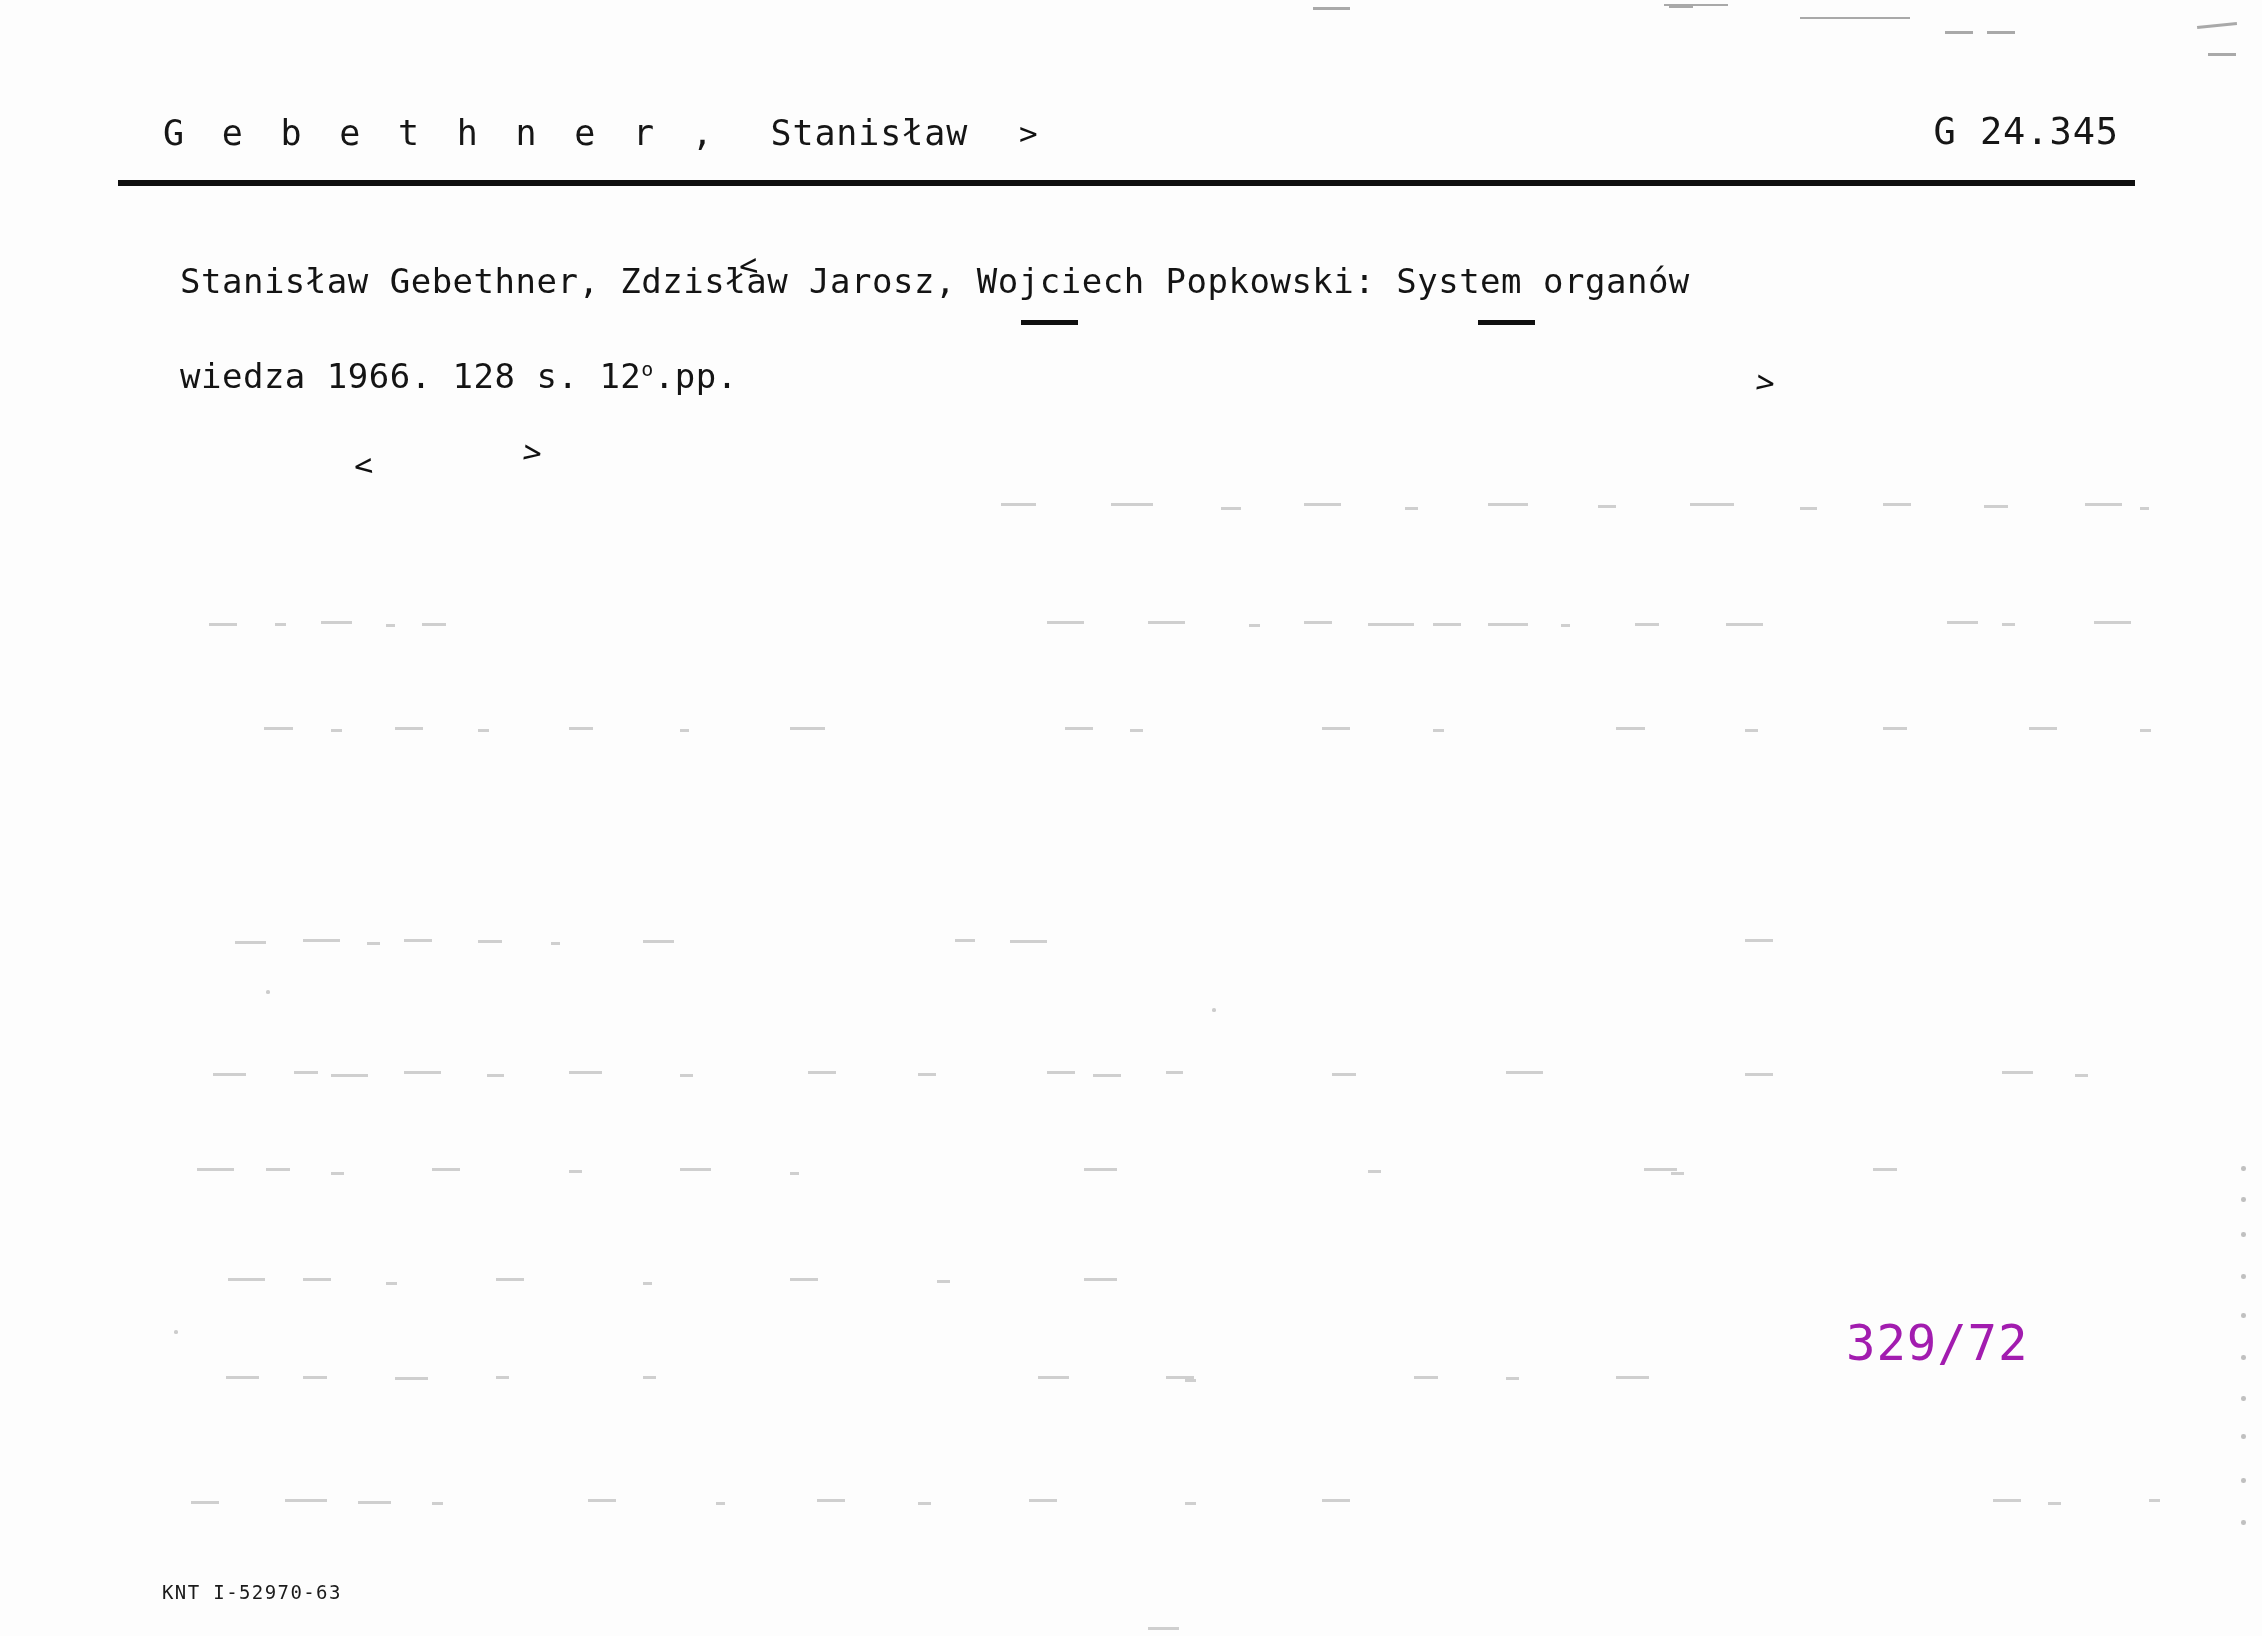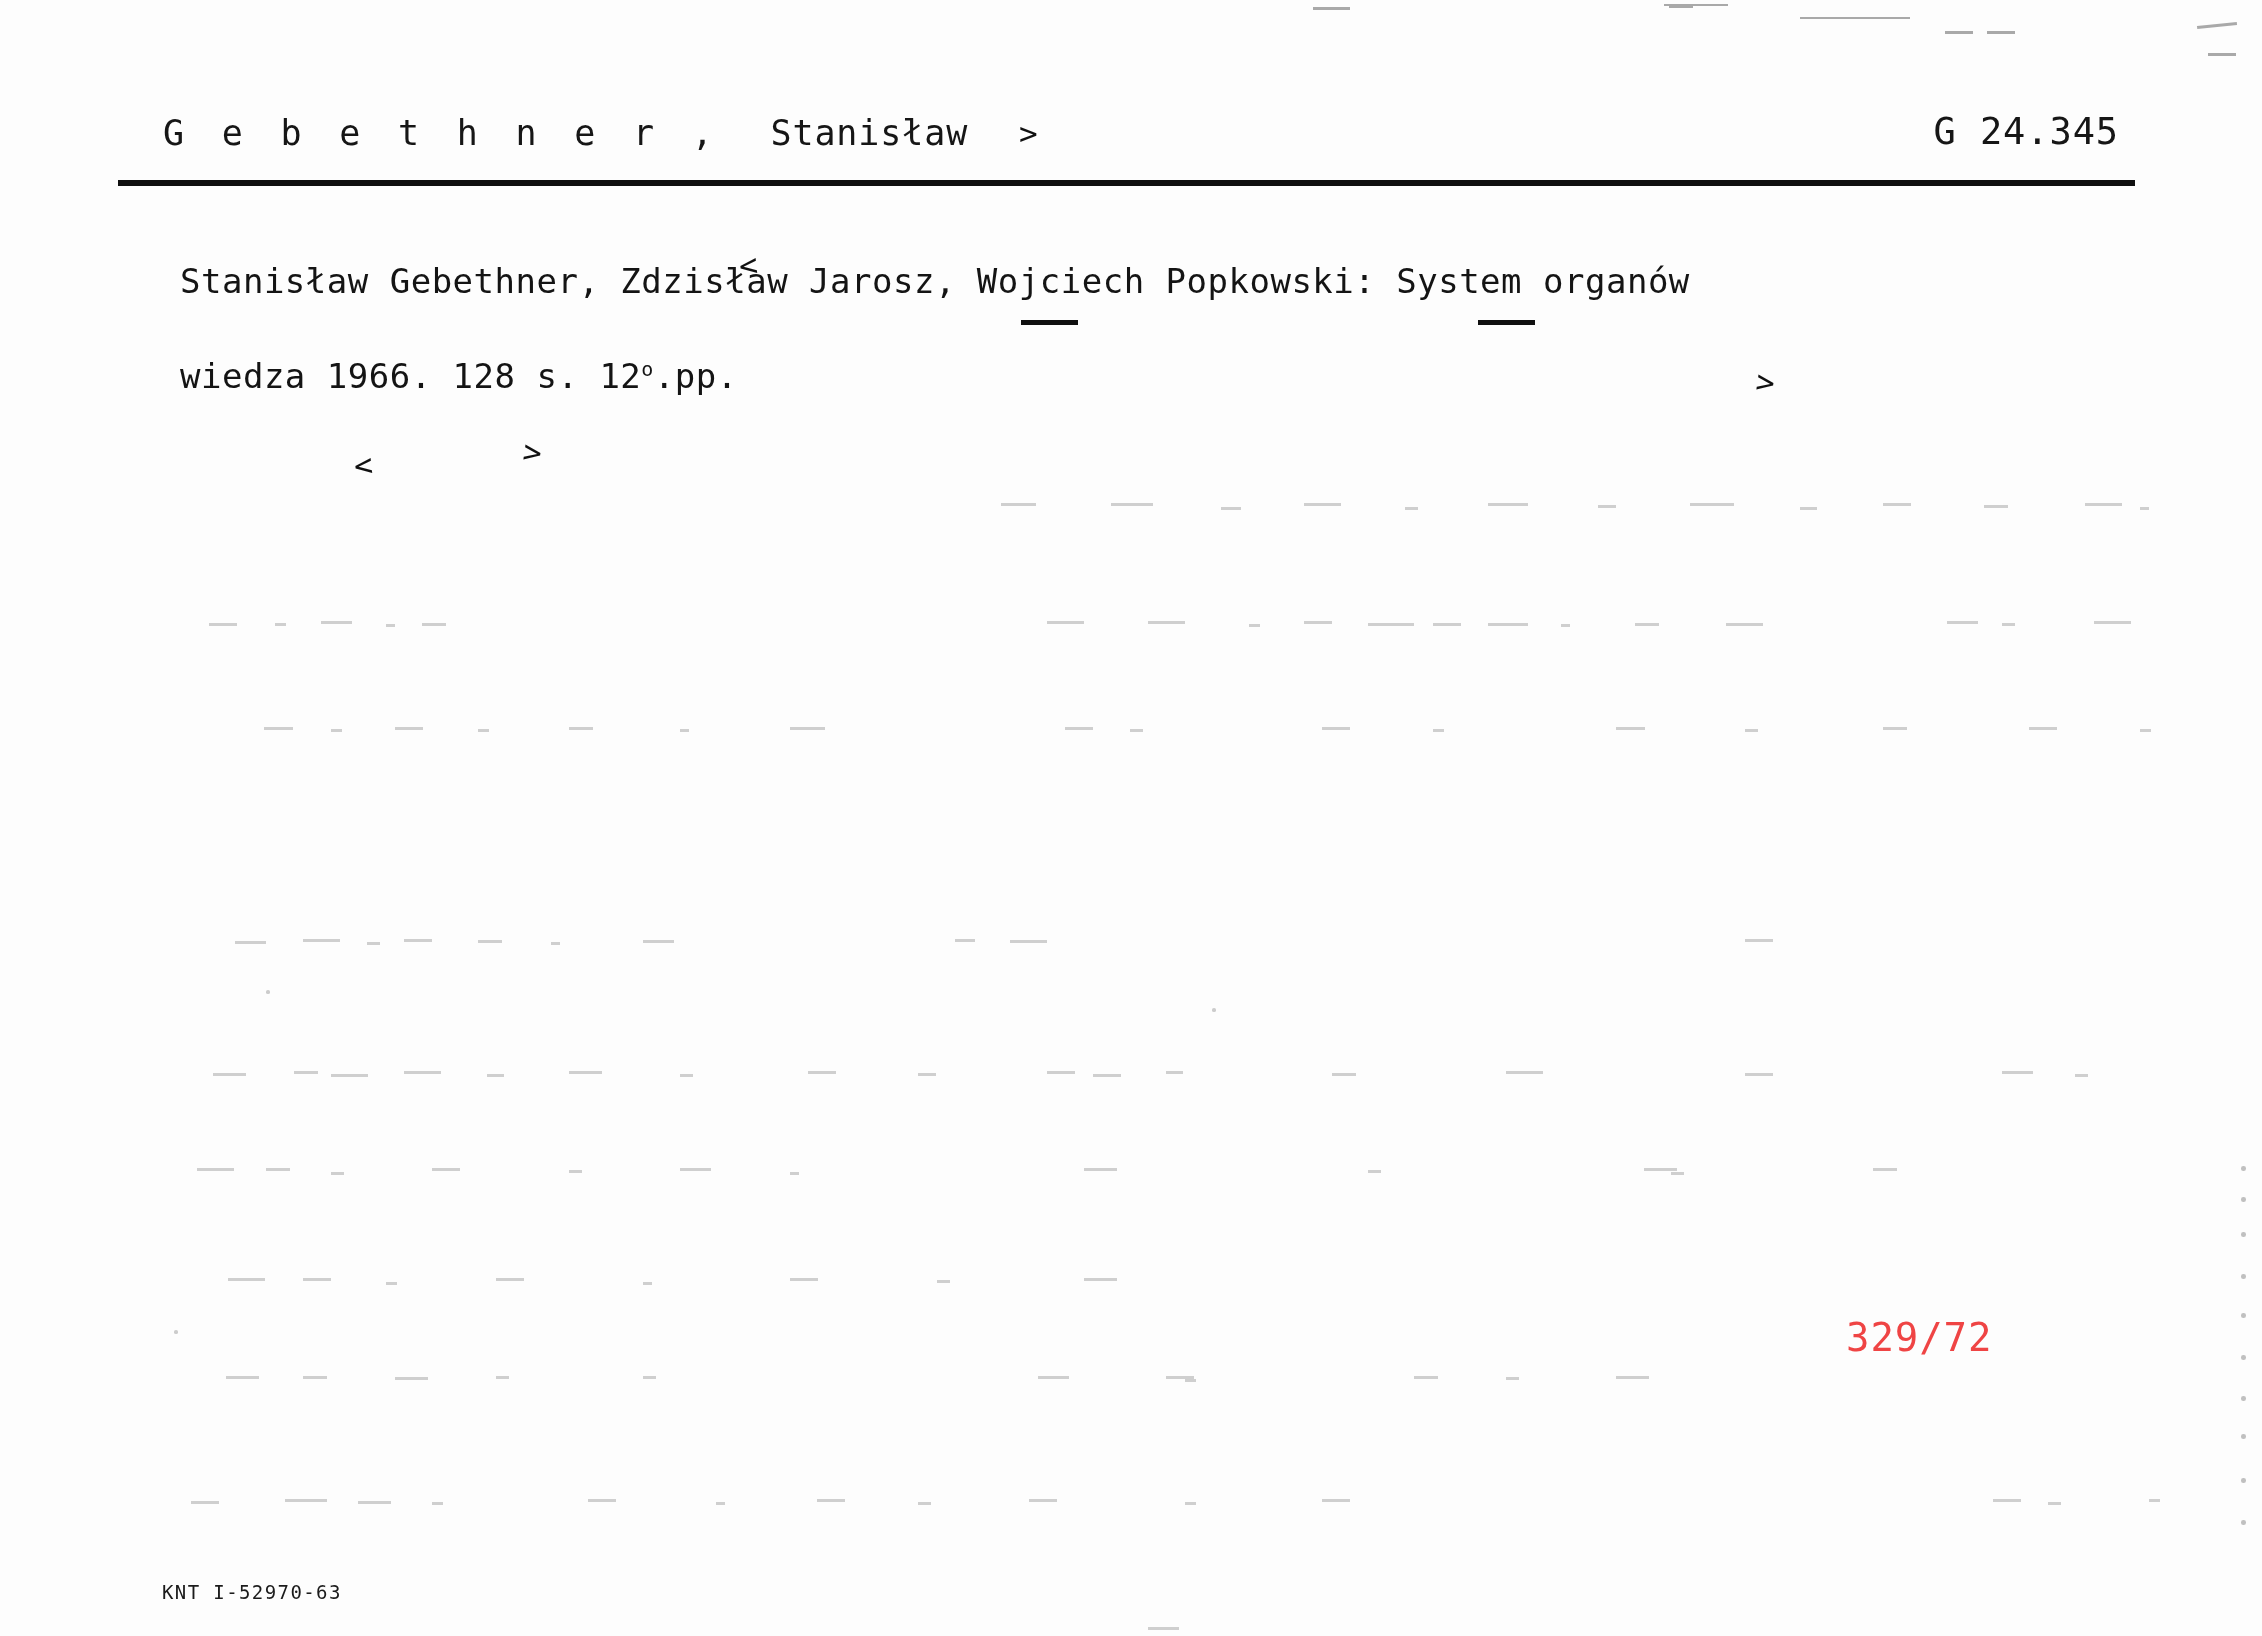--- a/index.html
+++ b/index.html
@@ -97,23 +97,23 @@
     font-size: 34px;
     letter-spacing: 0.5px;
     white-space: nowrap;
     color: #141414;
   }
 
   .acc-number {
     position: absolute;
     left: 1846px;
     top: 1315px;
-    font-size: 39px;
+    font-size: 49px;
     letter-spacing: 0.9px;
-    color: #ef4444;
+    color: #a21caf;
   }
 
   .footer-code {
     position: absolute;
     left: 162px;
     top: 1581px;
     font-size: 19px;
     letter-spacing: 1.4px;
     color: #1b1b1b;
   }

